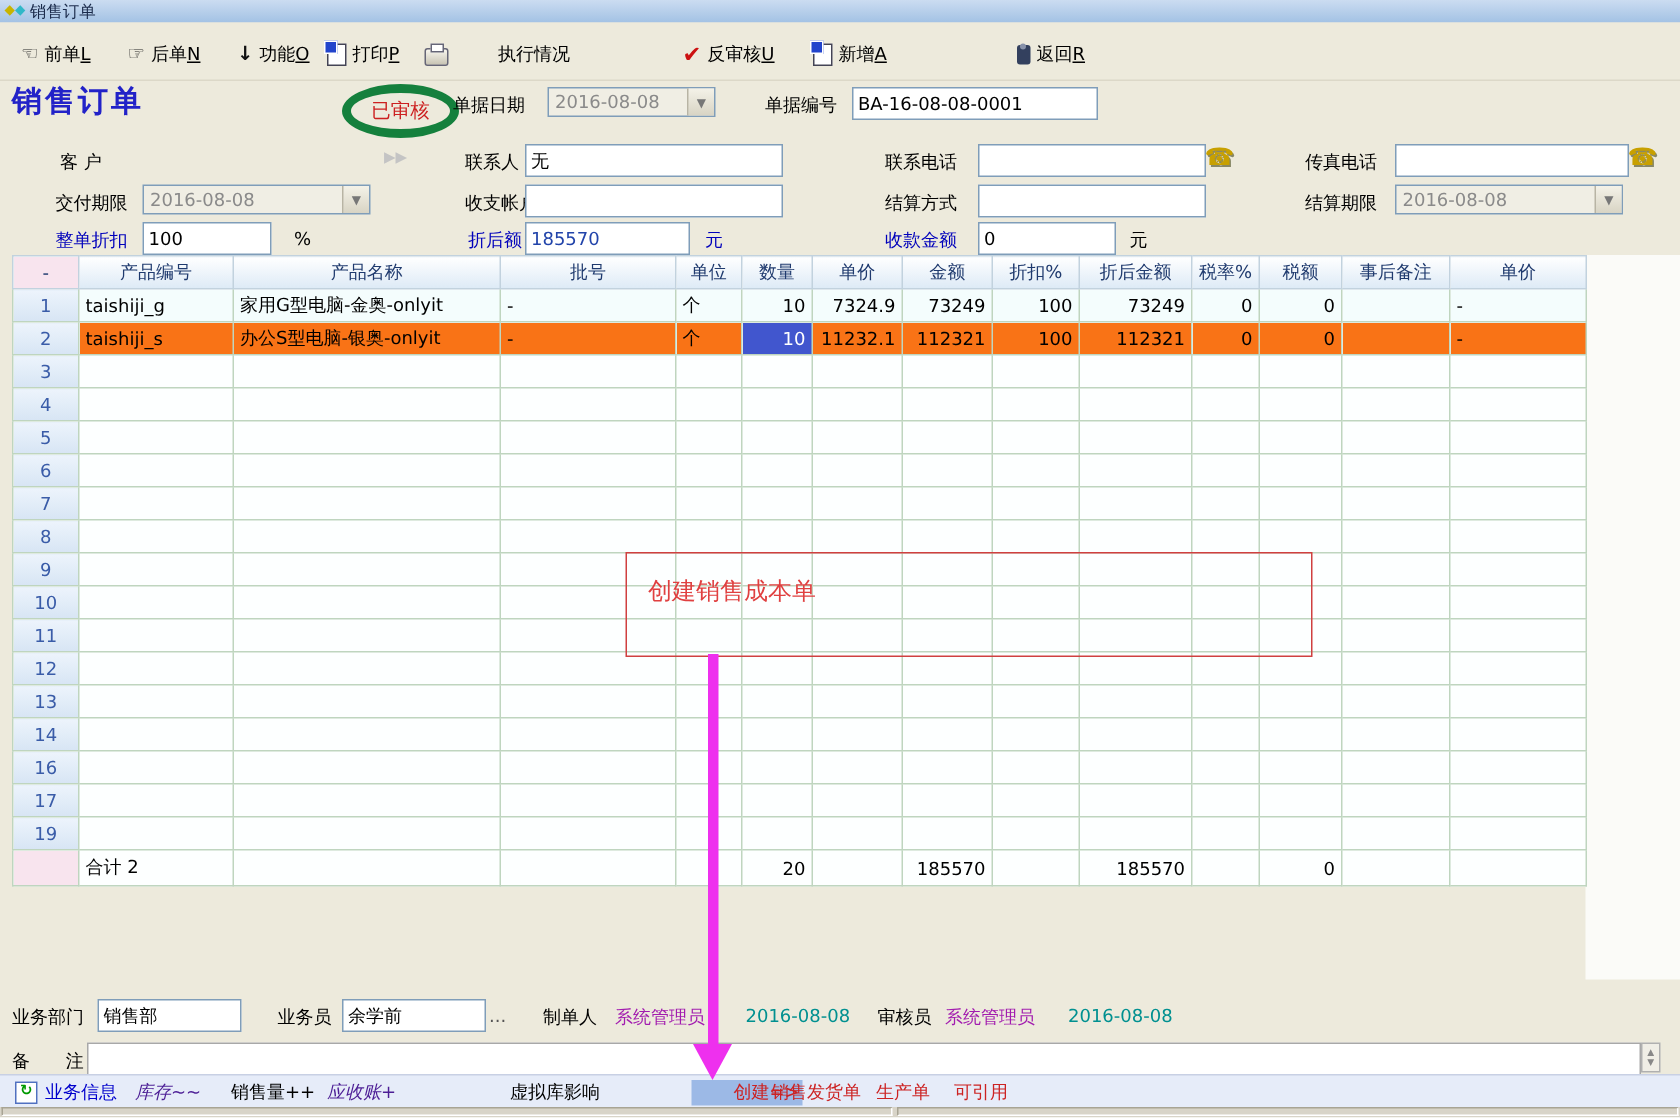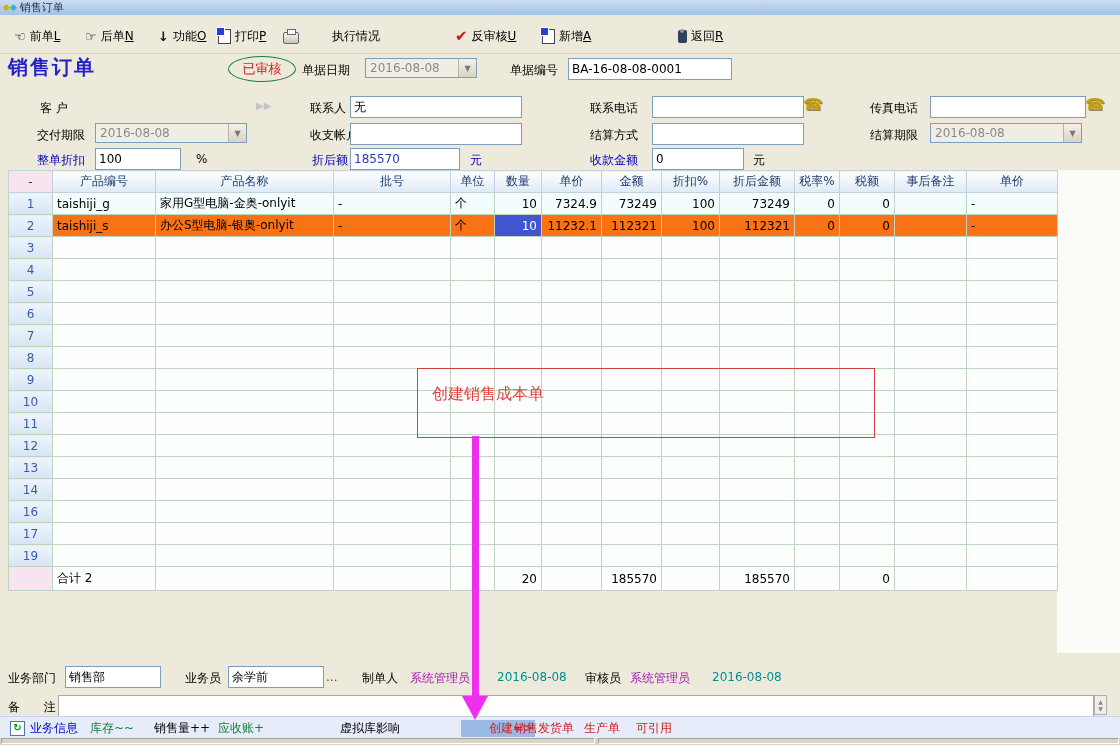--- a/index.html
+++ b/index.html
@@ -23,21 +23,21 @@
   .ic-pageblue{width:11px;height:13px;background:#fff;border:1px solid #445;position:relative;}
   .ic-pageblue:before{content:"";position:absolute;left:-3px;top:-3px;width:7px;height:7px;background:#2244CC;border:1px solid #fff;}
   .ic-printer{width:14px;height:10px;background:linear-gradient(#F8F6EE,#C8C4B4);border:1px solid #667;border-radius:2px;position:relative;margin-top:3px;}
   .ic-printer:before{content:"";position:absolute;left:3px;top:-4px;width:7px;height:4px;background:#fff;border:1px solid #667;}
   .ic-return{width:9px;height:13px;background:#33405E;border-radius:2px;position:relative;}
   .ic-return:before{content:"";position:absolute;left:2px;top:-1px;width:4px;height:4px;border-radius:50%;background:#8892AA;}
   .ic-refresh{width:13px;height:13px;border:1px solid #5070C0;background:#fff;color:#009900;font-size:10px;line-height:12px;text-align:center;font-weight:bold;}
 
   
   .doc-title{position:absolute;left:8px;top:54px;font-size:20px;font-weight:bold;color:#2222C8;letter-spacing:2px;}
-  .stamp{position:absolute;left:228px;top:56px;width:66px;height:24px;border:1px solid #15803d;border-radius:50%;
+  .stamp{position:absolute;left:228px;top:56px;width:66px;height:24px;border:6px solid #15803d;border-radius:50%;
     color:#CC2020;font-size:13px;display:flex;align-items:center;justify-content:center;background:transparent;}
   .lbl{position:absolute;white-space:nowrap;color:#000;}
   .lbl-blue{color:#0000BB;}
   .inp{position:absolute;border:1px solid #7F9DB9;background:#fff;height:18px;font:12px "DejaVu Sans","Liberation Sans",sans-serif;
     padding:1px 3px;box-sizing:content-box;margin:0;}
   .inp.blueval{color:#2244AA;}
   .combo{position:absolute;height:20px;border:1px solid #7F9DB9;background:#F0EEE4;display:flex;box-sizing:border-box;}
   .combo .c-val{flex:1;color:#8a8a8a;padding:2px 4px;overflow:hidden;white-space:nowrap;}
   .combo .c-btn{width:17px;background:linear-gradient(#F4F2E8,#D8D4C4);border-left:1px solid #B8B4A4;
     display:flex;align-items:center;justify-content:center;color:#777;font-size:8px;}
@@ -62,21 +62,21 @@
   
   .dots{position:absolute;color:#555;}
   .red-val{position:absolute;color:#a21caf;white-space:nowrap;text-align:right;}
   .teal-val{position:absolute;color:#009090;white-space:nowrap;}
   .spinner{position:absolute;width:13px;height:20px;border:1px solid #B0B0B0;background:#F0EEE6;
     display:flex;flex-direction:column;align-items:center;justify-content:space-between;font-size:6px;color:#888;padding:2px 0;box-sizing:border-box;}
 
   
   .bottombar{position:absolute;left:0;top:716px;width:1120px;height:22px;background:#E6ECF9;border-top:1px solid #C8D0E4;}
   .bb-item{position:absolute;top:3px;white-space:nowrap;cursor:pointer;}
-  .bb-blue{color:#0000CC;} .bb-green{color:#15803d;} .bb-black{color:#000;} .bb-red{color:#CC2222;}
+  .bb-blue{color:#0000CC;} .bb-green{color:#4c1d95;font-style:italic;} .bb-black{color:#000;} .bb-red{color:#CC2222;}
   .bb-hl{background:#9CB9E6;padding:0 2px;}
   .statusbar{position:absolute;left:0;top:738px;width:1120px;height:7px;background:#D8D4C8;}
   .statusbar .pane{position:absolute;top:0;height:6px;border:1px solid;border-color:#A8A494 #FFF #FFF #A8A494;box-sizing:border-box;}
 
   
   .anno-box{position:absolute;left:417px;top:368px;width:456px;height:68px;border:1px solid #D04040;z-index:40;}
   .anno-text{position:absolute;left:432px;top:384px;color:#E04040;font-size:16px;z-index:41;white-space:nowrap;}
   .anno-line{position:absolute;left:472px;top:436px;width:7px;height:262px;background:#EE30EE;z-index:50;}
   .anno-head{position:absolute;left:462px;top:696px;width:0;height:0;z-index:50;
     border-left:13px solid transparent;border-right:13px solid transparent;border-top:24px solid #EE30EE;}

